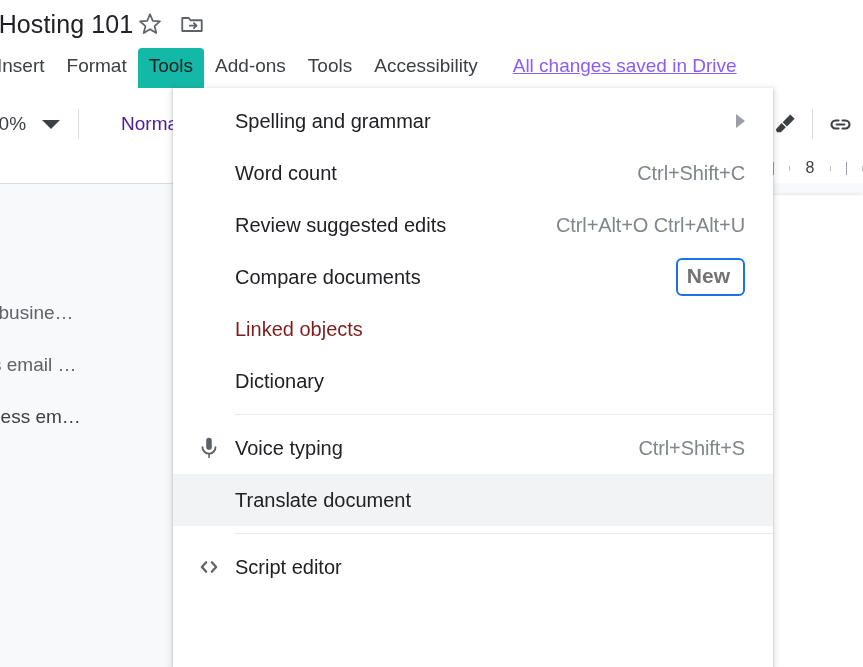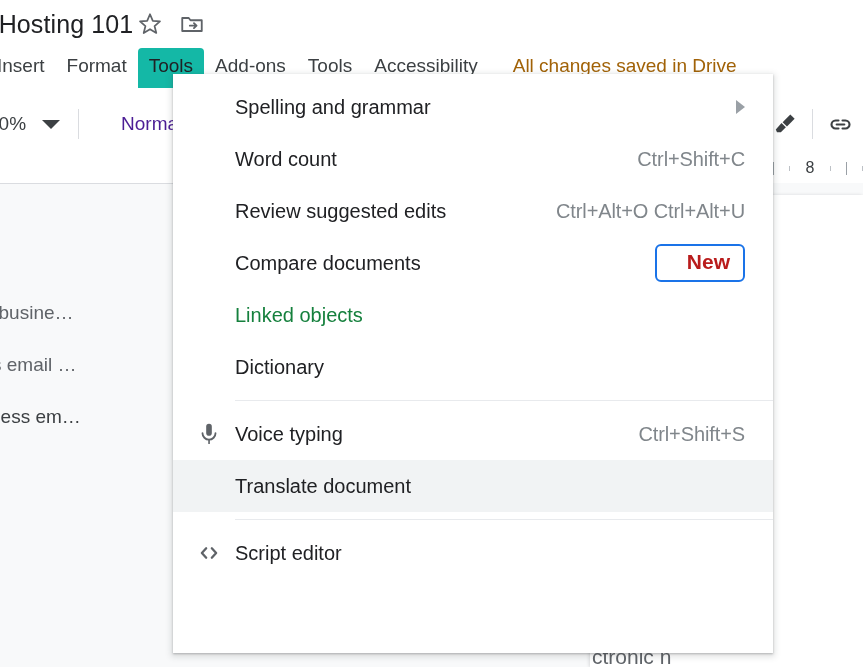--- a/index.html
+++ b/index.html
@@ -66,21 +66,22 @@
     line-height: 26px;
     border-radius: 4px 4px 0 0;
   }
   .menu-item.first { margin-left: -14px; }
   .menu-item.active {
     background: #14b8a6;
     color: #202124;
   }
   .save-status {
     font-size: 19px;
-    color: #a16207;
+    color: #8b5cf6;
+    text-decoration: underline;
     padding: 5px 8px 9px 24px;
     cursor: pointer;
     line-height: 26px;
   }
 
   
   .toolbar {
     position: absolute;
     top: 95px; left: 0;
     width: 863px;
@@ -241,21 +242,21 @@
     left: 2px;
     font-size: 21px;
     line-height: 30px;
     color: #5f6368;
     white-space: nowrap;
   }
 
   
   .dropdown {
     position: absolute;
-    top: 74px;
+    top: 88px;
     left: 173px;
     width: 600px;
     height: 579px;
     background: #ffffff;
     box-shadow: 0 2px 6px 2px rgba(60,64,67,0.15), 0 1px 2px rgba(60,64,67,0.3);
     padding-top: 7px;
     z-index: 50;
     overflow: hidden;
   }
   .mi {
@@ -274,43 +275,43 @@
     width: 28px; height: 28px;
     display: flex; align-items: center; justify-content: center;
     color: #5f6368;
   }
   .mi-label {
     margin-left: 62px;
     font-size: 20px;
     color: #202124;
     white-space: nowrap;
   }
-  .mi.disabled .mi-label { color: #15803d; text-align: center; }
+  .mi.disabled .mi-label { color: #7f1d1d; text-align: center; }
   .mi-accel {
     margin-left: auto;
     font-size: 20px;
     color: #80868b;
     white-space: nowrap;
     letter-spacing: -0.1px;
   }
   .mi-arrow {
     margin-left: auto;
     width: 0; height: 0;
     border-top: 7px solid transparent;
     border-bottom: 7px solid transparent;
     border-left: 9px solid #9aa0a6;
   }
   .badge-new {
     margin-left: auto;
     border: 2px solid #1a73e8;
-    color: #b91c1c;
+    color: #737373;
     border-radius: 6px;
     font-size: 21px;
     font-weight: 700;
-    padding: 4px 13px 6px 30px;
+    padding: 4px 13px 6px 9px;
     line-height: 24px;
   }
   .mi-sep {
     height: 1px;
     background: #e8eaed;
     margin: 7px 0 7px 62px;
   }
 </style>
 </head>
 <body>

